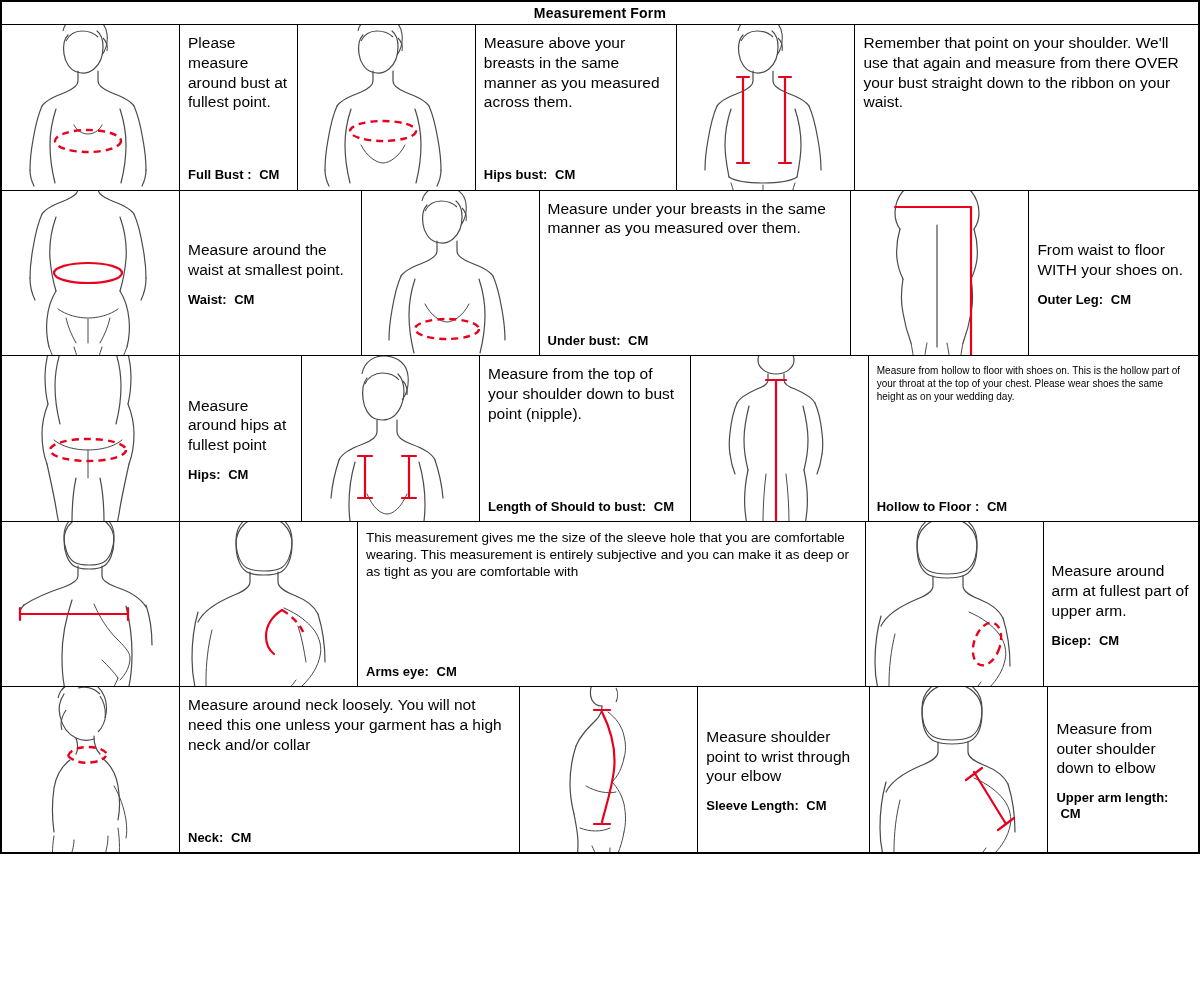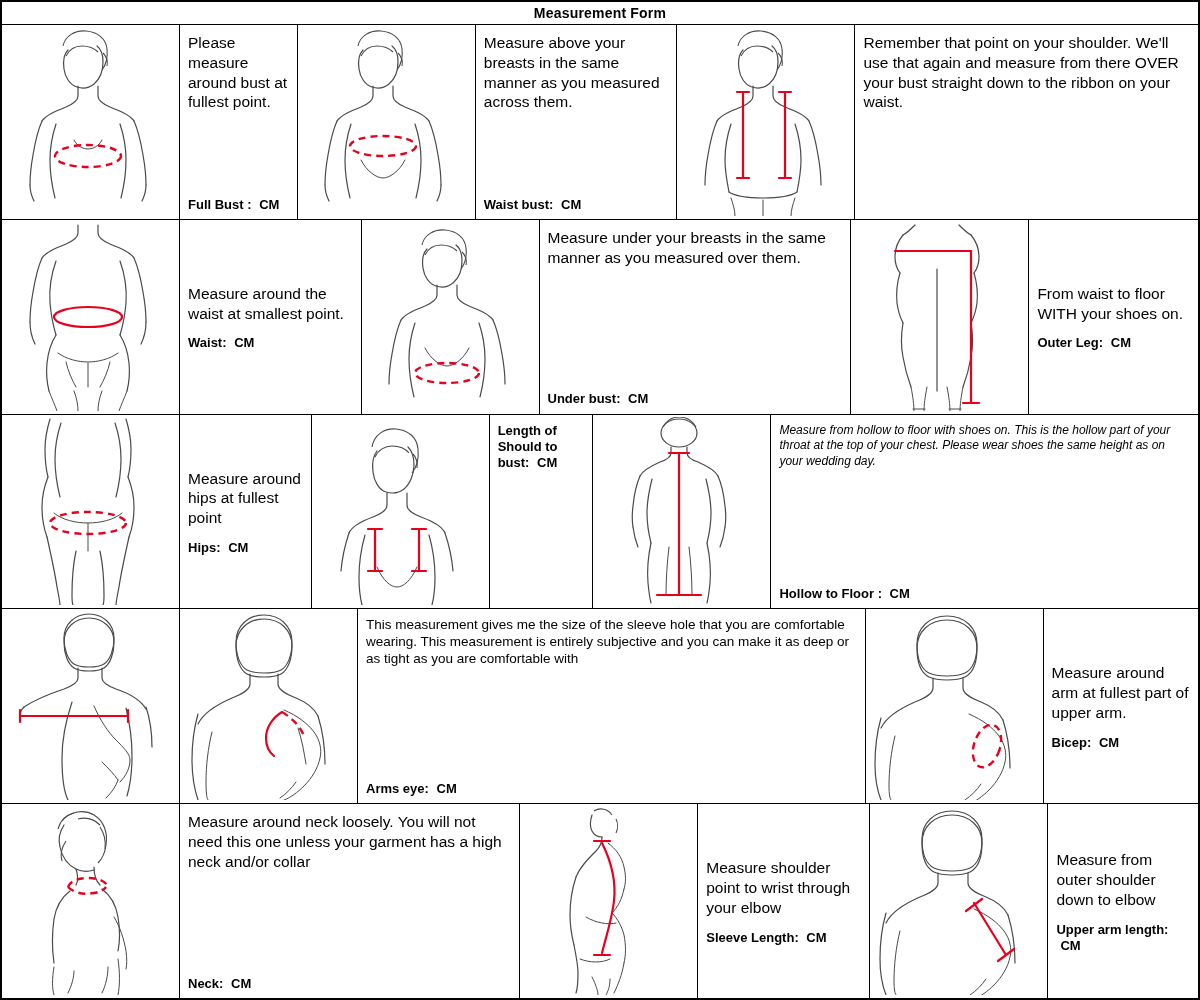--- a/index.html
+++ b/index.html
@@ -9,21 +9,21 @@
   }
   body {
     width: 1200px;
     height: 1000px;
     font-family: "Liberation Sans", sans-serif;
     color: #000;
     overflow: hidden;
   }
   #sheet {
     width: 1200px;
-    height: 1000px;
+    height: 854px;
     box-sizing: border-box;
     border: 2px solid #000;
     display: flex;
     flex-direction: column;
   }
   .title-bar {
     height: 22px;
     flex: 0 0 22px;
     border-bottom: 1px solid #000;
     display: flex;
@@ -74,23 +74,22 @@
   .desc {
     font-size: 15.5px;
     line-height: 1.28;
     margin-bottom: 12px;
   }
   .desc.small {
     font-size: 13.5px;
     line-height: 1.25;
   }
   .desc.tiny {
-    font-size: 12px;
+    font-size: 10px;
     line-height: 1.3;
-    font-style: italic;
   }
   .label {
     font-size: 13px;
     font-weight: bold;
     line-height: 1.25;
   }
   .label .unit { margin-left: 4px; }
   .spacer { flex: 1 1 auto; }
 
   svg { display: block; }
@@ -168,21 +167,21 @@
           <path class="bodyline" d="M128 93c4 9 7 22 9 34 2 11 3 22 3 30"></path>
           <path class="bodyline" d="M24 157c0 6 2 12 4 16M140 157c0 6-2 12-4 16"></path>
           <path class="bodyline" d="M50 96c-4 12-6 24-6 36 0 14 2 26 5 38M114 96c4 12 6 24 6 36 0 14-2 26-5 38"></path>
           <path class="bodyline thin" d="M60 132c6 12 16 18 22 18s16-6 22-18"></path>
           <ellipse class="measure-dash" cx="82" cy="118" rx="33" ry="10"></ellipse>
         </svg>
       </div>
       <div class="cell txt">
         <div class="desc">Measure above your breasts in the same manner as you measured across them.</div>
         <div class="label">
-          <span>Waist bust:</span>
+          <span>Hips bust:</span>
           <span class="unit">CM</span>
         </div>
       </div>
 
       <div class="cell fig">
         <svg width="170" height="188" viewBox="0 0 170 188">
           <path class="hair" d="M57 18c2-10 12-16 23-15 12 1 20 8 21 18 1 9-2 17-5 21"></path>
           <path class="bodyline" d="M62 22c-4 4-5 12-4 19 1 8 6 16 13 18 6 2 12 1 17-3 6-5 9-14 9-22 0-7-2-13-6-16"></path>
           <path class="hair" d="M60 28c3-6 9-10 16-10 6 0 12 2 16 6M97 25c3 3 5 8 4 13"></path>
           <path class="bodyline" d="M72 58v10c0 5-5 8-12 11-10 4-20 8-24 14"></path>
@@ -304,20 +303,21 @@
           <path class="bodyline" d="M72 76v12c0 5-6 9-14 12-11 4-21 9-24 16"></path>
           <path class="bodyline" d="M92 76v12c0 5 6 9 14 12 11 4 21 9 24 16"></path>
           <path class="bodyline" d="M34 116c-4 12-7 26-8 38M130 116c4 12 7 26 8 38"></path>
           <path class="bodyline" d="M50 118c-4 14-6 28-6 42 0 10 1 20 3 28M114 118c4 14 6 28 6 42 0 10-1 20-3 28"></path>
           <path class="bodyline thin" d="M62 150c6 14 14 20 20 20s14-6 20-20"></path>
           <path class="measure" d="M60 112v42M104 112v42"></path>
           <path class="measure" d="M53 112h14M97 112h14M53 154h14M97 154h14"></path>
         </svg>
       </div>
       <div class="cell txt">
+        <div class="desc">Measure from the top of your shoulder down to bust point (nipple).</div>
         <div class="label">
           <span>Length of Should to bust:</span>
           <span class="unit">CM</span>
         </div>
       </div>
 
       <div class="cell fig">
         <svg width="170" height="188" viewBox="0 0 170 188">
           <ellipse class="bodyline" cx="82" cy="16" rx="18" ry="14"></ellipse>
           <path class="hair" d="M66 10c4-7 10-10 16-10s13 3 17 10"></path>

